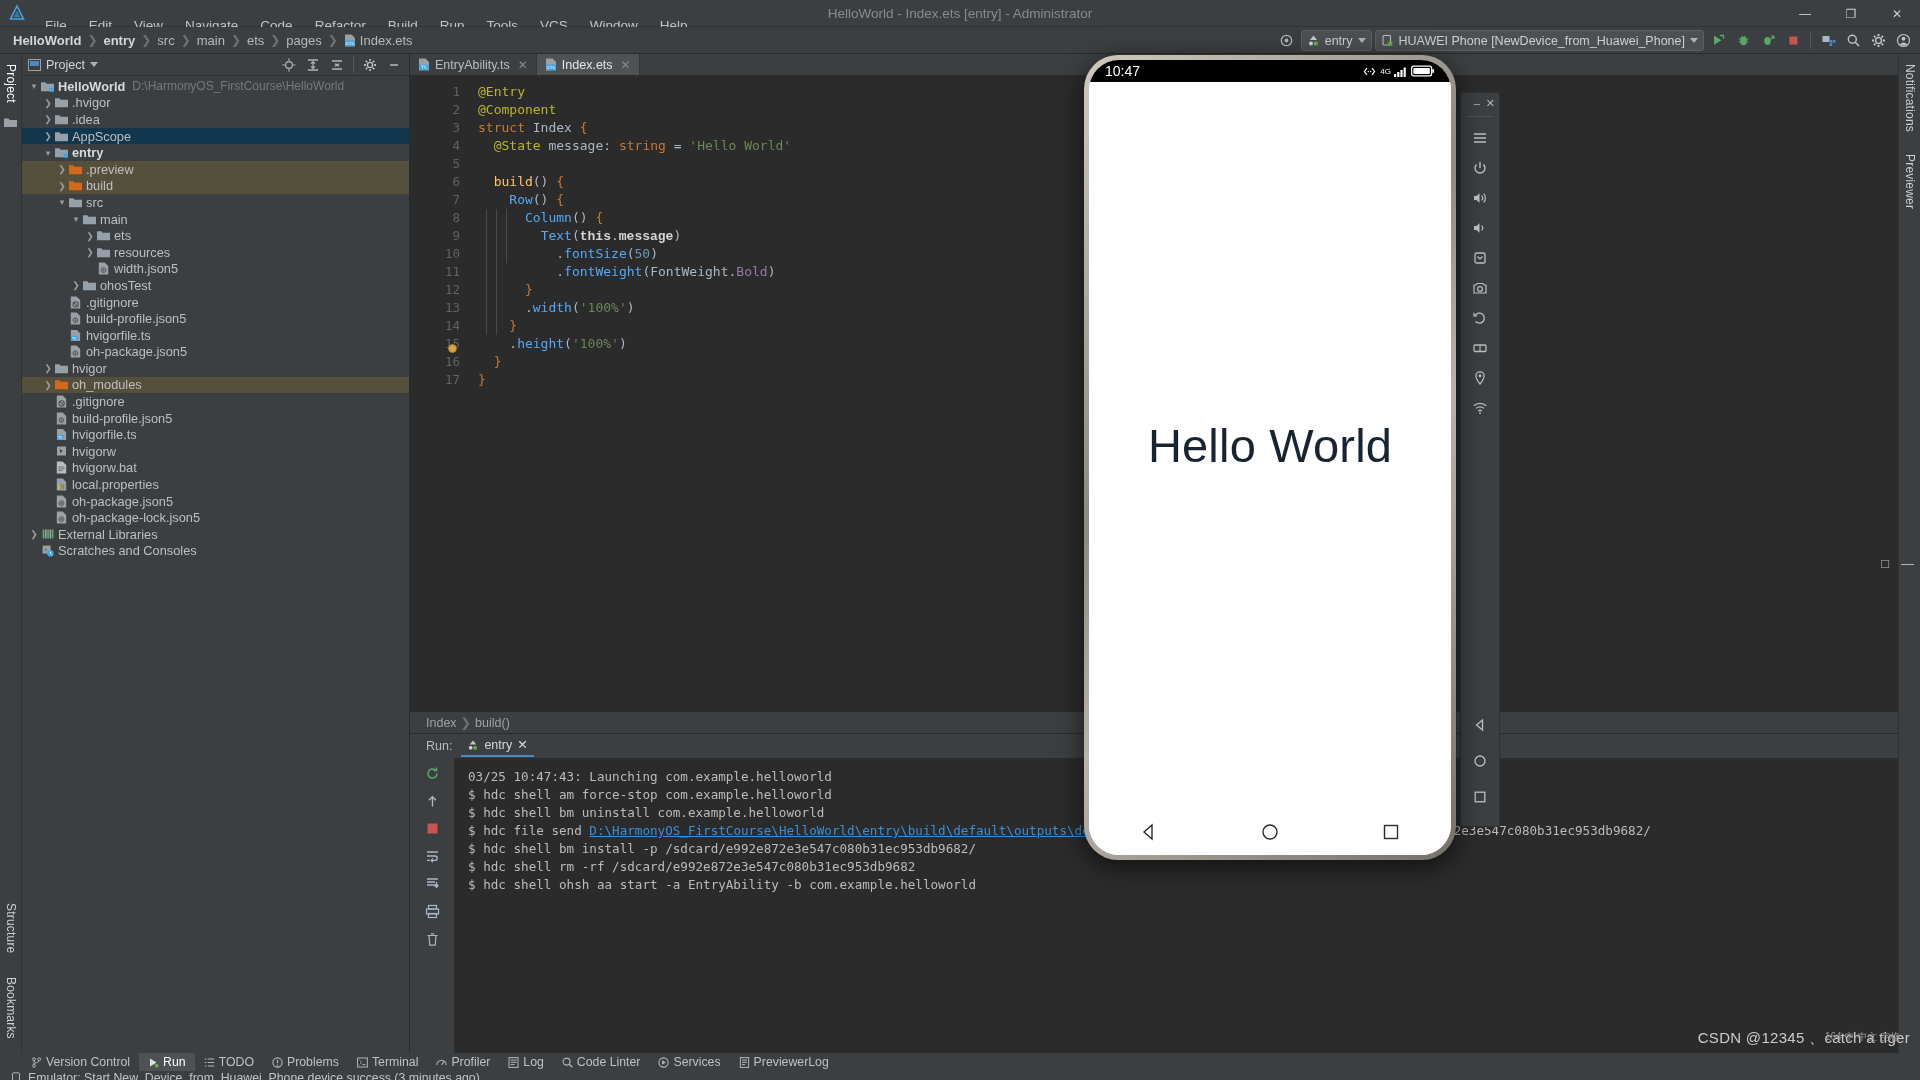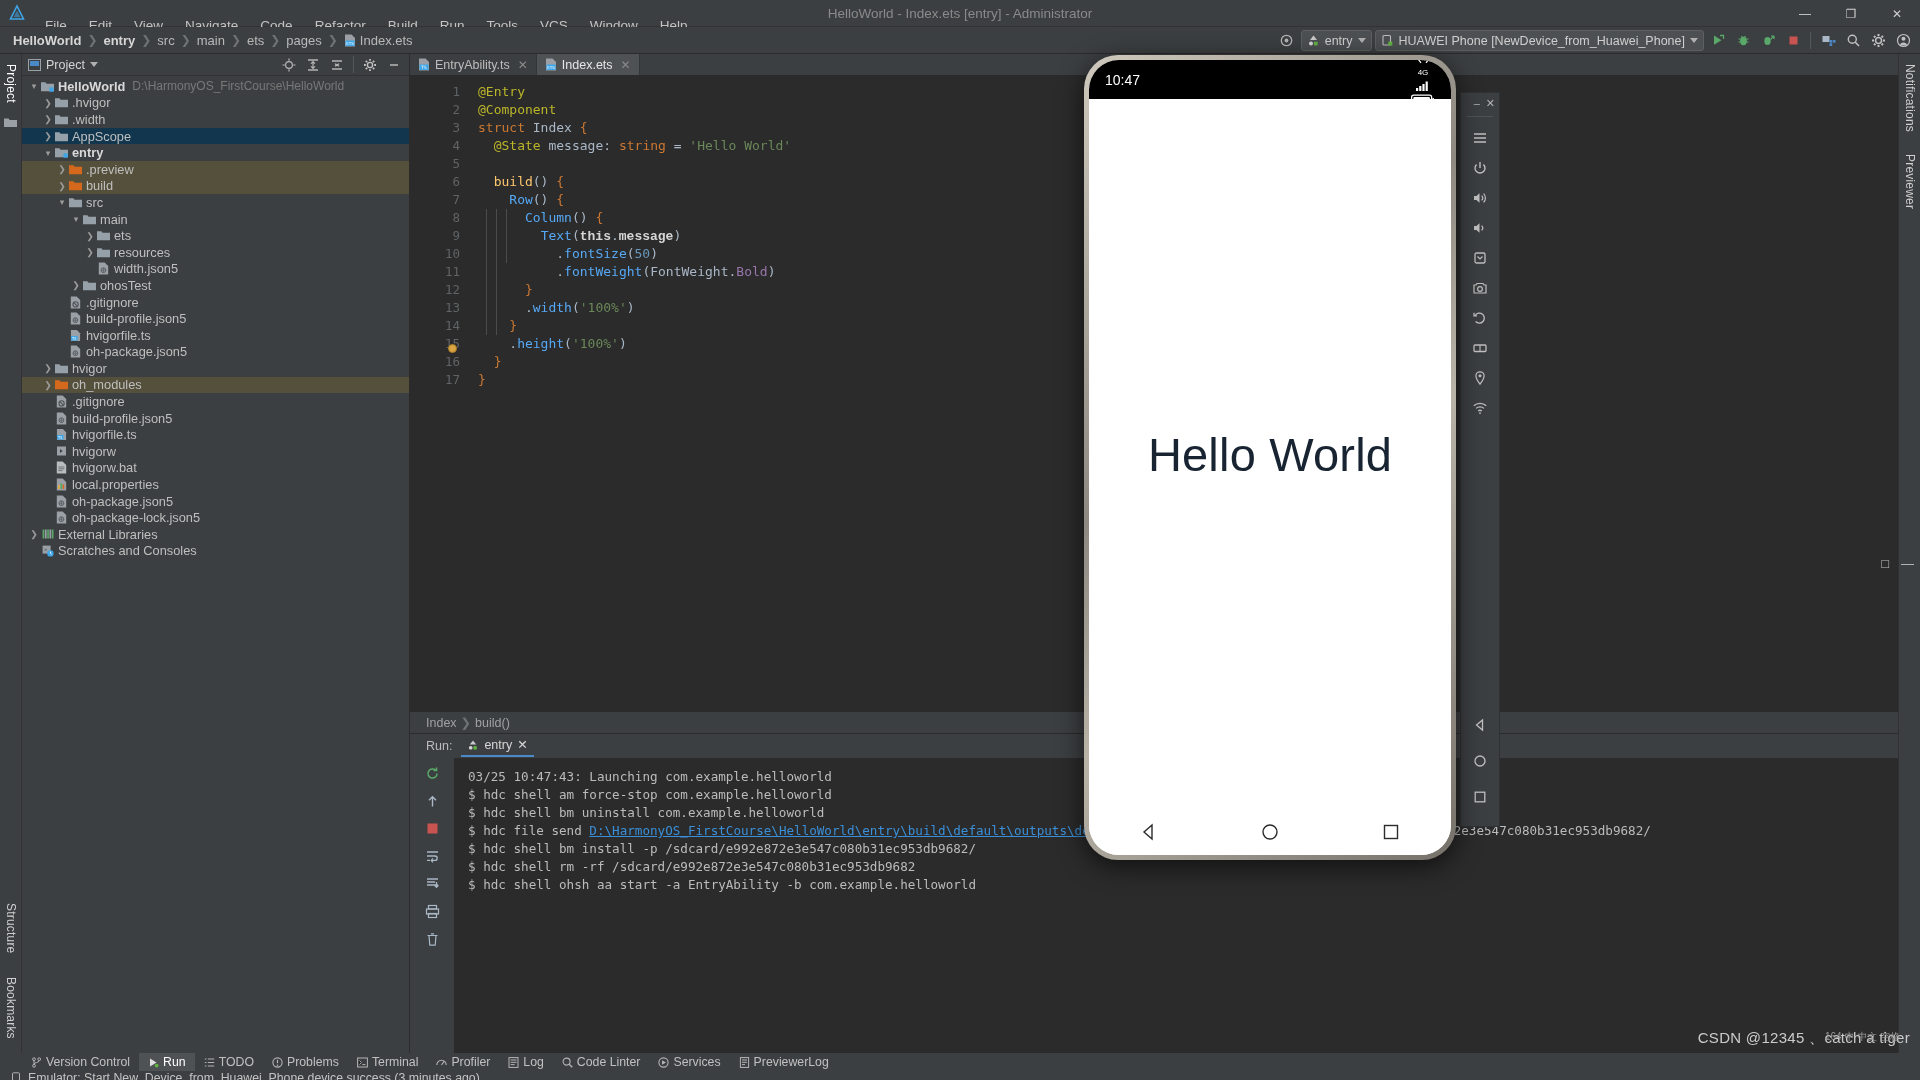--- a/index.html
+++ b/index.html
@@ -157,22 +157,22 @@
   .status-msg { height:18px; display:flex; align-items:center; gap:6px; padding-left:10px; font-size:12.3px; color:#c3c3c3;}
 
   
   .phone-wrap { position:absolute; left:1084px; top:55px; width:372px; height:805px; z-index:40; }
   .phone-frame {
     width:372px; height:805px; border-radius:34px;
     background:linear-gradient(135deg,#cfc9bd,#8d8880 40%,#b9b3a7 60%,#75716a);
     padding:5px; box-shadow:0 6px 26px rgba(0,0,0,.65);
   }
   .phone-screen { width:100%; height:100%; border-radius:30px; background:#ffffff; overflow:hidden; display:flex; flex-direction:column; }
-  .phone-status { height:39px; background:#000; color:#fff; display:flex; align-items:center; padding:0 16px; font-size:14px; }
-  .phone-status .right { margin-left:auto; display:flex; align-items:center; gap:3px;flex-direction:column; }
+  .phone-status { height:22px; background:#000; color:#fff; display:flex; align-items:center; padding:0 16px; font-size:14px; }
+  .phone-status .right { margin-left:auto; display:flex; align-items:center; gap:3px; }
   .phone-content { flex:1; background:#fff; display:flex; align-items:center; justify-content:center; }
   .hello {
     font-size:47px; font-weight:normal; color:#182431; font-family:"Liberation Sans", sans-serif;
     letter-spacing:.2px;
   }
   .phone-nav { height:46px; background:#fff; display:flex; align-items:center; justify-content:space-around; }
   .nav-shape { color:#2b2b2b; }
 
   
   .prev-strip {
@@ -425,21 +425,21 @@
             <span class="tree-label">.hvigor</span>
           </div>
           <div class="tree-row">
             <div style="width: 20px;"></div>
             <div class="arrow">❯</div>
             <div class="tree-ico">
               <svg width="13" height="11" viewBox="0 0 13 11">
                 <path d="M0 1.3h4.4l1.2 1.4H13V10.2H0z" fill="#96a0a8"></path>
               </svg>
             </div>
-            <span class="tree-label">.width</span>
+            <span class="tree-label">.idea</span>
           </div>
           <div class="tree-row sel">
             <div style="width: 20px;"></div>
             <div class="arrow">❯</div>
             <div class="tree-ico">
               <svg width="13" height="11" viewBox="0 0 13 11">
                 <path d="M0 1.3h4.4l1.2 1.4H13V10.2H0z" fill="#96a0a8"></path>
               </svg>
             </div>
             <span class="tree-label">AppScope</span>

